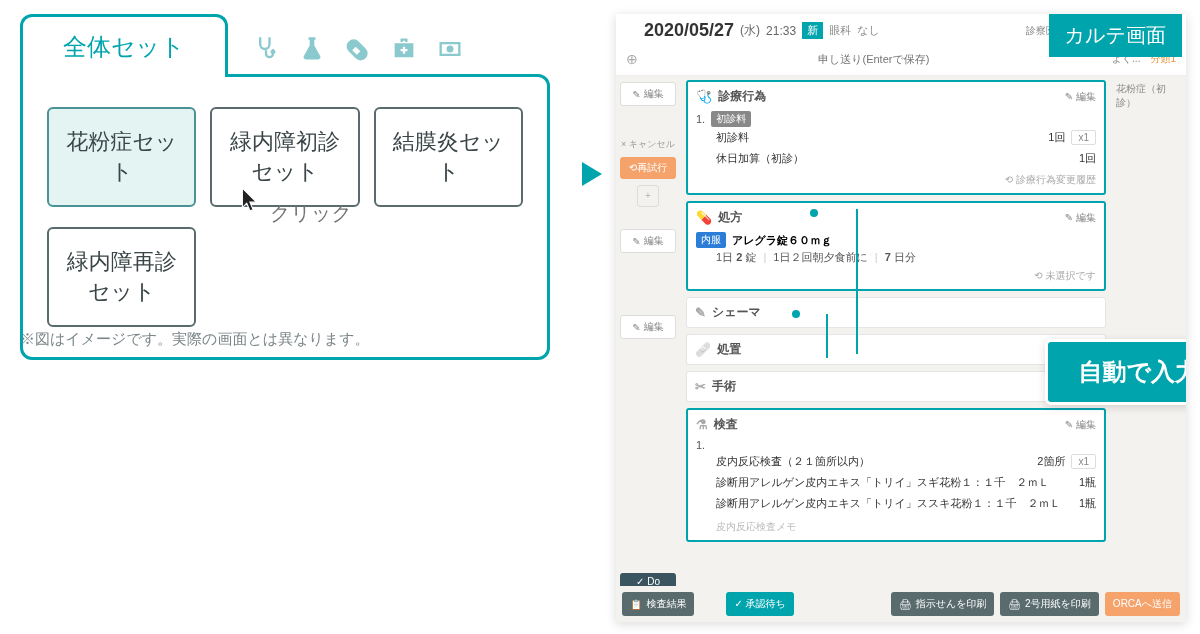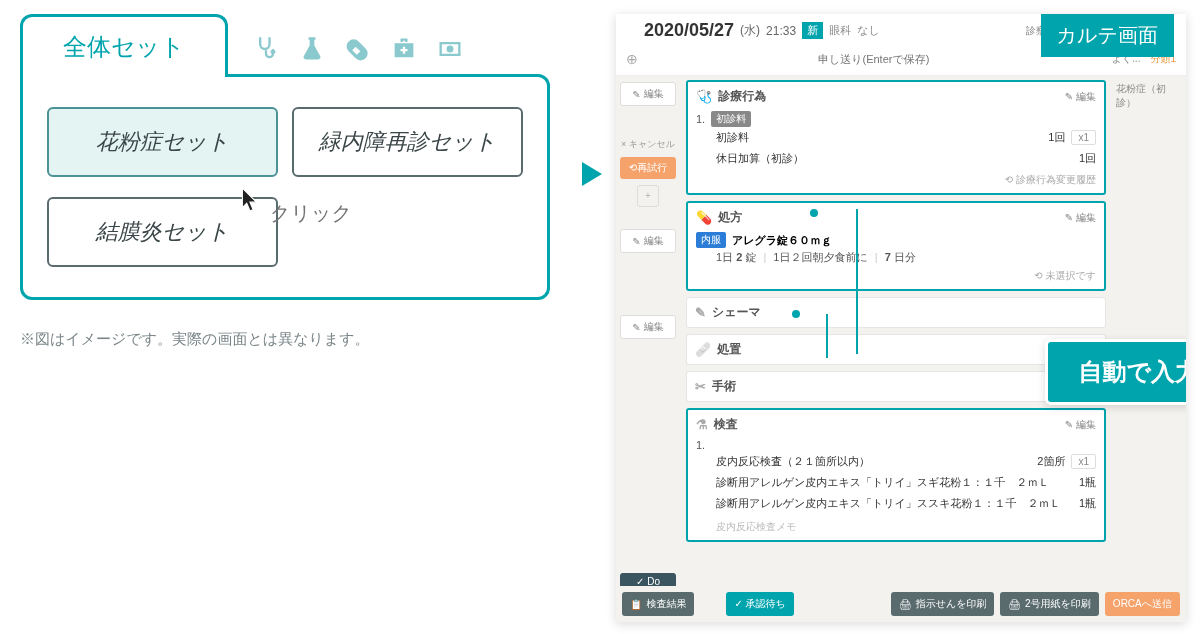--- a/index.html
+++ b/index.html
@@ -6,36 +6,36 @@
     body { font-family: -apple-system, BlinkMacSystemFont, "Segoe UI", "Hiragino Sans", Meiryo, sans-serif; background: #fff; width: 1200px; height: 634px; overflow: hidden; position: relative; }
     
     
     .left-panel { position: absolute; left: 20px; top: 14px; width: 530px; }
     .tabs-row { display: flex; align-items: flex-end; }
     .tab-active { border: 3px solid #00A4AD; border-bottom: none; border-radius: 12px 12px 0 0; padding: 14px 40px; background: #fff; color: #00A4AD; font-size: 24px; font-weight: 500; position: relative; z-index: 2; }
     .tab-icons { display: flex; gap: 18px; padding: 10px 16px; margin-left: 8px; }
     .tab-icons svg { width: 28px; height: 28px; fill: #8AC9CE; }
     
     .set-box { border: 3px solid #00A4AD; border-radius: 0 12px 12px 12px; padding: 30px 24px; background: #fff; margin-top: -3px; }
-    .set-grid { display: grid; grid-template-columns: 1fr 1fr; gap: 20px 14px; font-style: italic; }
+    .set-grid { display: grid; grid-template-columns: 1fr 1fr 1fr; gap: 20px 14px; }
     .set-btn { border: 2px solid #5A6B6E; border-radius: 6px; padding: 18px 12px; text-align: center; font-size: 22px; color: #3a4547; background: #fff; position: relative; }
     .set-btn.hover { background: #E4F4F2; border-color: #4a9296; }
     
     .cursor { position: absolute; left: 240px; top: 186px; z-index: 10; }
     .cursor svg { width: 22px; height: 28px; }
     .click-label { position: absolute; left: 270px; top: 200px; color: #737373; font-size: 20px; }
     
     .note { position: absolute; left: 20px; top: 330px; color: #7a8588; font-size: 15px; }
     
     .arrow-tri { position: absolute; left: 580px; top: 160px; }
     .arrow-tri svg { width: 24px; height: 28px; fill: #00A4AD; }
     
     
     .karte-wrap { position: absolute; left: 616px; top: 14px; width: 570px; height: 608px; box-shadow: 0 2px 10px rgba(0,0,0,0.15); background: #F3F2EF; overflow: hidden; }
-    .karte-label { position: absolute; right: 12px; top: 0; background: #00A4AD; color: #fff; font-size: 20px; padding: 8px 16px; z-index: 5; }
+    .karte-label { position: absolute; right: 4px; top: 0; background: #00A4AD; color: #fff; font-size: 20px; padding: 8px 16px; z-index: 5; }
     
     .kh { display:flex; align-items:center; gap:6px; padding:6px 28px; background:#fff; font-size:11px; }
     .kh .date { font-size:18px; font-weight:bold; color:#333; }
     .kh .dow { font-size:12px; color:#666; }
     .kh .new-badge { background:#00A4AD; color:#fff; padding:1px 5px; font-size:11px; }
     .kh .meta { font-size:11px; color:#888; }
     .kh .doctor { margin-left:auto; font-size:10px; color:#888; }
     .kh .warn { color:#F5A623; font-size:10px; }
     .kh .ref { width:14px; height:14px; border:1px solid #ccc; border-radius:2px; margin-left:4px; }
     
@@ -112,22 +112,23 @@
             <path d="M4 7h16v12H4V7zm5-4h6v3h-2V5h-2v1H9V3zm2 7v2H9v2h2v2h2v-2h2v-2h-2v-2h-2z"></path>
           </svg></span>
       <span><svg viewBox="0 0 24 24">
             <path d="M3 6h18v12H3V6zm2 2v8h14V8H5zm7 1a3 3 0 110 6 3 3 0 010-6z"></path>
           </svg></span>
     </div>
   </div>
   <div class="set-box">
     <div class="set-grid">
       <div class="set-btn hover">花粉症セット</div>
+      <div class="set-btn">緑内障初診セット</div>
+      <div class="set-btn">結膜炎セット</div>
       <div class="set-btn">緑内障再診セット</div>
-      <div class="set-btn">結膜炎セット</div>
     </div>
   </div>
 </div>
 
 <div class="cursor">
   <svg viewBox="0 0 20 26">
       <path d="M2 2l0 18 4-4 3 7 3-1-3-7 6 0z" fill="#222" stroke="#fff" stroke-width="1"></path>
     </svg>
 </div>
 <div class="click-label">クリック</div>

